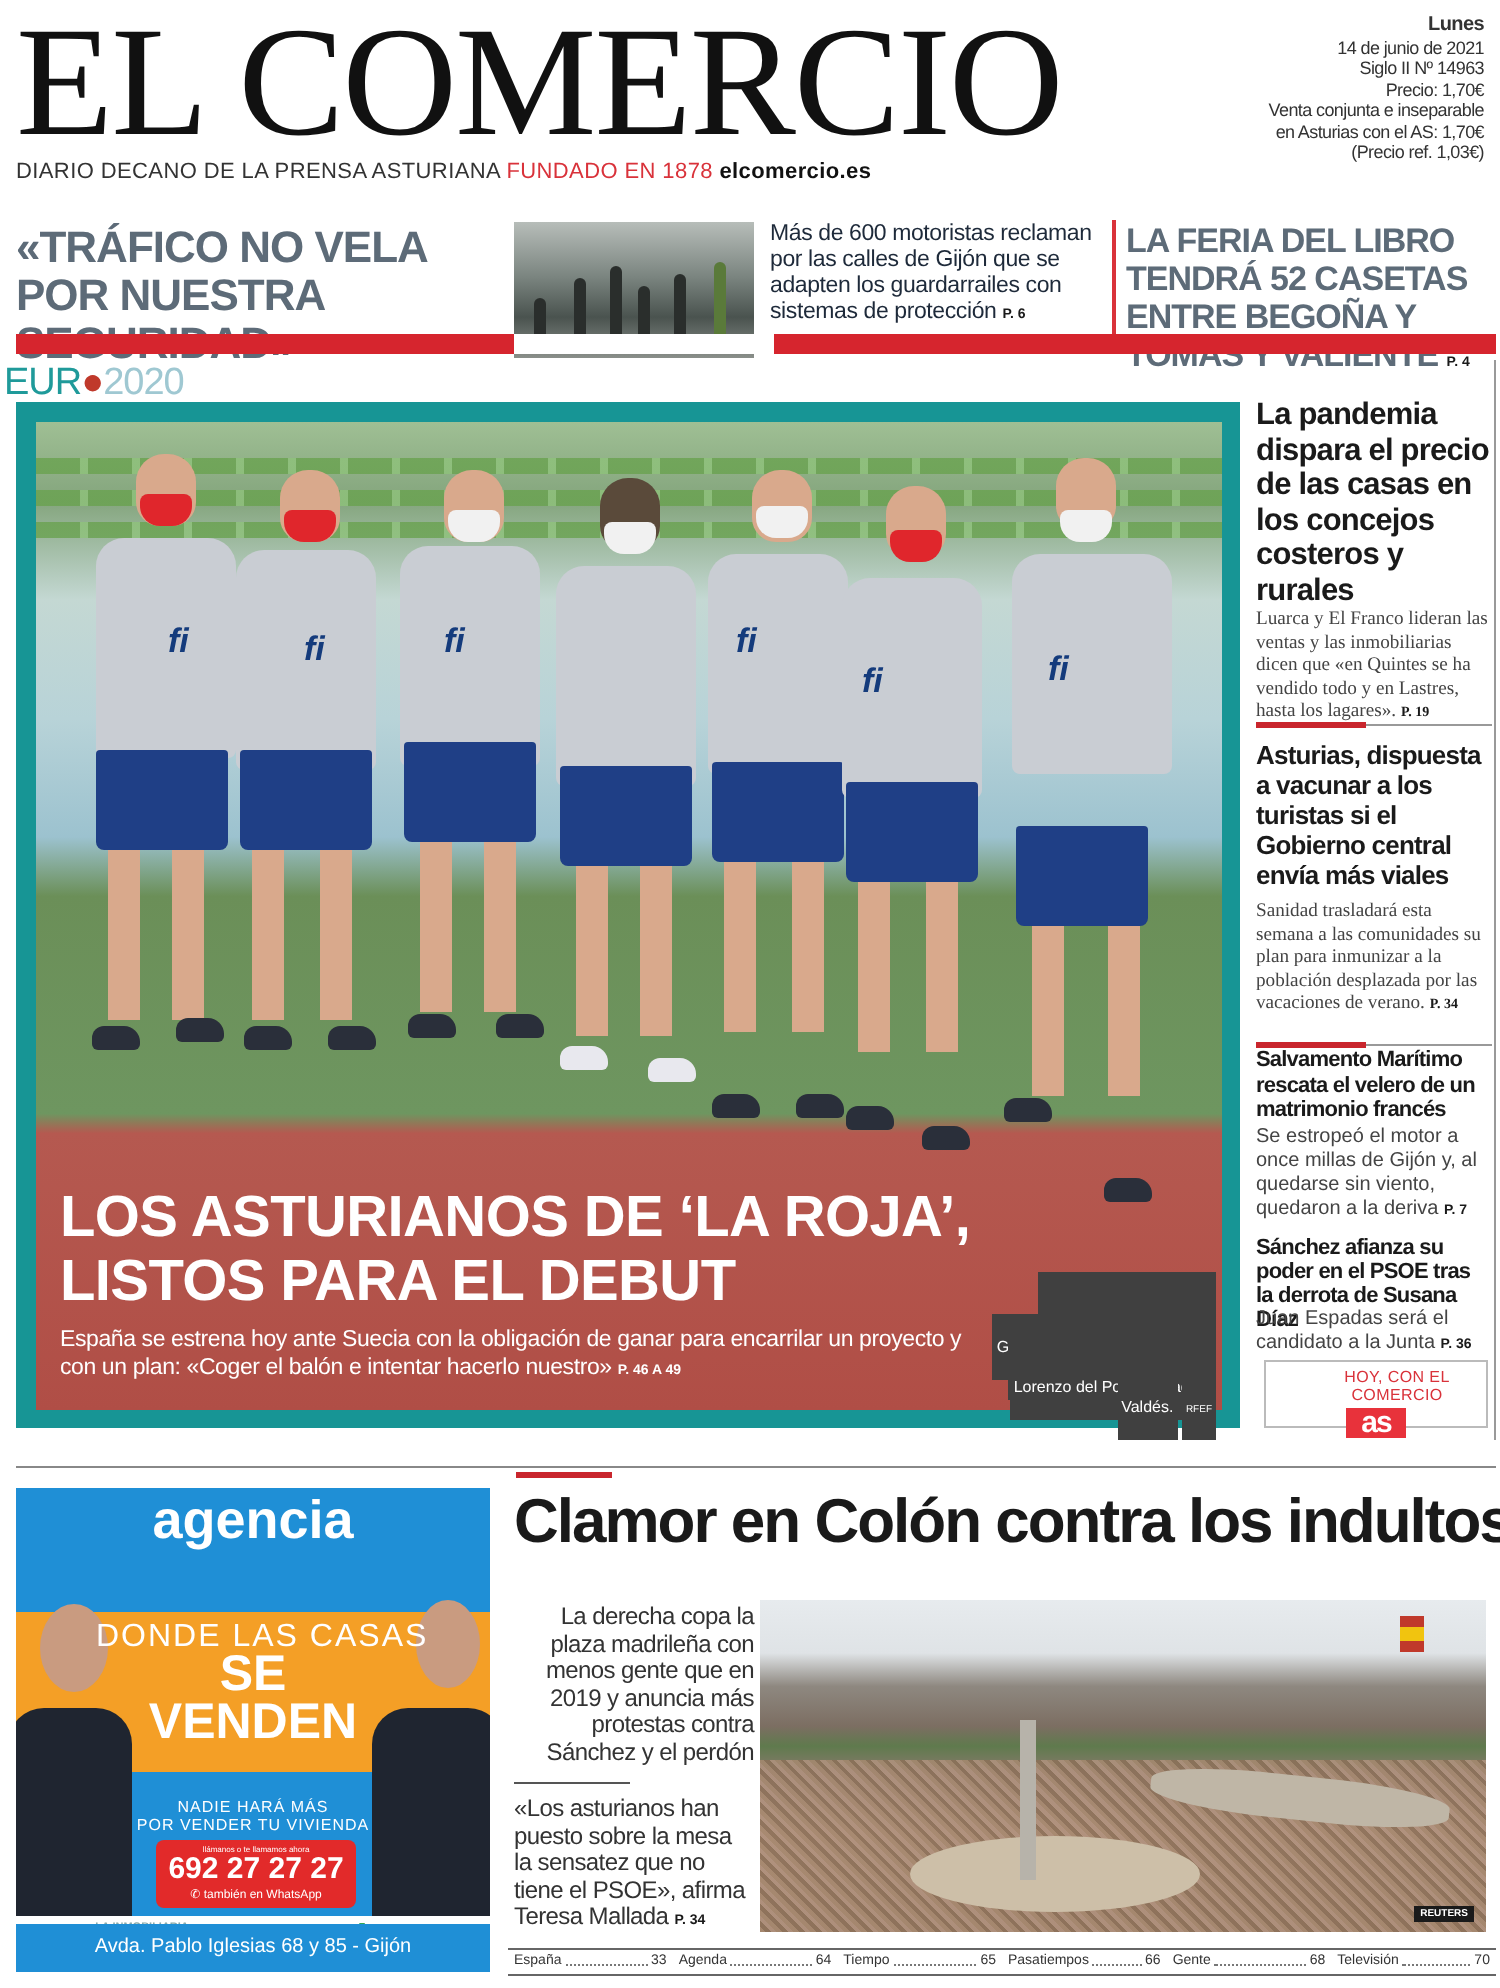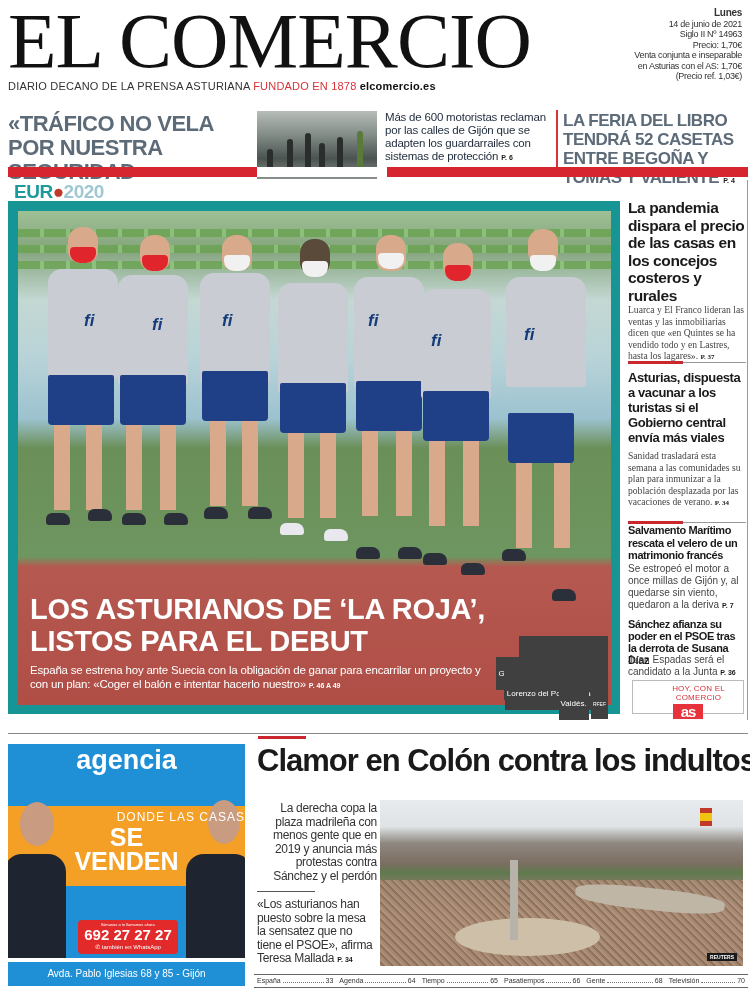--- a/index.html
+++ b/index.html
@@ -22,21 +22,21 @@
   #teaser1-photo { left: 257px; top: 111px; width: 120px; height: 68px; background: linear-gradient(180deg,#b7bdb9 0%,#7b8580 40%,#4a534f 70%,#8a8f8a 100%); overflow: hidden; }
   #teaser1-photo .ppl { position:absolute; bottom:6px; width:6px; height:28px; background:#2a2e2c; border-radius:3px 3px 0 0; }
   #teaser2 { left: 385px; top: 111px; width: 165px; font-size: 11.5px; line-height: 13px; color: #1e2a3a; letter-spacing: -0.2px; }
   #teaser3 { left: 563px; top: 111px; width: 185px; font-size: 17px; line-height: 19px; }
   .pg { font-size: 7px; font-weight: bold; color: #1a1a1a; letter-spacing: 0; }
   #divider-v1 { left: 556px; top: 110px; width: 2px; height: 58px; background: #d9323a; }
   #red-bar-top { left: 8px; top: 167px; width: 740px; height: 10px; background: #d6252e; }
   #red-bar-top .gap { position: absolute; left: 249px; top: 0; width: 130px; height: 10px; background: #fff; }
 
   
-  #euro-logo { left: 14px; top: 181px; font-weight: bold; font-size: 19px; color: #1f9a9a; letter-spacing: -0.5px; }
+  #euro-logo { left: 2px; top: 181px; font-weight: normal; font-size: 19px; color: #1f9a9a; letter-spacing: -0.5px; }
   #euro-logo .yr { color: #9fc8d2; }
   #euro-frame { left: 8px; top: 201px; width: 612px; height: 513px; background: #179595; }
   #euro-photo { left: 18px; top: 211px; width: 593px; height: 494px; overflow: hidden;
      background: linear-gradient(180deg, #9fbf94 0%, #84a57d 8%, #c4d8d3 18%, #b8d3d8 30%, #9cc2cf 42%, #6b8f58 48%, #6e9660 70%, #b55950 72%, #b04e46 100%); }
   .seatrow { position: absolute; left: 0; width: 100%; height: 8px; background: repeating-linear-gradient(90deg,#69a24f 0 22px,#8ec27a 22px 26px); opacity: .8; }
   .person { position: absolute; }
   .person .head { position:absolute; width:30px; height:36px; border-radius: 14px 14px 12px 12px; background:#d9a98c; }
   .person .mask { position:absolute; width:26px; height:16px; border-radius: 4px 4px 10px 10px; }
   .person .shirt { position:absolute; width:70px; height:110px; background:#c9cdd3; border-radius: 14px 14px 4px 4px; }
   .person .logo { position:absolute; width:18px; height:20px; color:#143b7c; font-weight:bold; font-size:17px; font-style: italic; }
@@ -69,21 +69,21 @@
   #as-box .t { font-size: 8px; color: #d9323a; margin-top: 3px; letter-spacing: 0.2px; margin-left: 21px; }
   #as-box .l { display:inline-block; margin-top: 2px; background:#e8323b; color:#fff; font-weight:bold; font-size: 15px; line-height: 15px; width: 30px; letter-spacing: -1px; }
   #right-rule { left: 747px; top: 180px; width: 1px; height: 540px; background: #999; }
 
   
   #hrule-bottom { left: 8px; top: 733px; width: 740px; height: 1px; background: #888; }
   #ad { left: 8px; top: 744px; width: 237px; height: 244px; background: #1f8fd6; overflow: hidden; }
   #ad-brand1 { left: 0; top: 2px; width: 100%; text-align: center; color: #fff; font-weight: bold; font-size: 27px; line-height: 28px; }
   #ad-brand2 { left: 0; top: 28px; width: 100%; text-align: center; color: #f6a32b; font-weight: bold; font-size: 27px; line-height: 28px; }
   #ad-orange { left: 0; top: 62px; width: 100%; height: 80px; background: #f49f26; }
-  #ad-where { left: 0; top: 66px; width: 100%; text-align: right; color: #fff; font-size: 12px; letter-spacing: 1px; }
+  #ad-where { left: 0; top: 66px; width: 100%; text-align: left; color: #fff; font-size: 16px; letter-spacing: 1px; padding-left: 40px; }
   #ad-se { left: 0; top: 80px; width: 100%; text-align: center; color: #fff; font-weight: bold; font-size: 25px; line-height: 26px; }
   #ad-venden { left: 0; top: 104px; width: 100%; text-align: center; color: #fff; font-weight: bold; font-size: 25px; line-height: 26px; }
   #ad-nadie { left: 0; top: 155px; width: 100%; text-align: center; color: #fff; font-size: 8px; line-height: 9px; letter-spacing: 0.5px; }
   #ad-phonebox { left: 70px; top: 176px; width: 100px; height: 34px; background: #e22a2a; border-radius: 4px; text-align:center; color:#fff; }
   #ad-phonebox .s { font-size: 4px; margin-top: 2px; }
   #ad-phonebox .n { font-weight: bold; font-size: 15px; line-height: 16px; }
   #ad-phonebox .w { font-size: 6px; }
   #ad-white { left: 0; top: 214px; width: 100%; height: 30px; background: #fff; }
   #ad-small { left: 18px; top: 3px; width: 90px; font-size: 5.5px; line-height: 6.5px; color: #1f6fc0; text-align: center; font-weight: bold; }
   #ad-google { left: 120px; top: 1px; font-size: 20px; font-weight: bold; letter-spacing: -0.5px; }
@@ -222,21 +222,21 @@
       <div class="leg" style="left:66px;top:234px"></div>
     <div class="shoe" style="left:14px;top:320px"></div>
       <div class="shoe" style="left:64px;top:360px"></div>
   </div>
 </div>
 <div class="abs" id="euro-headline">LOS ASTURIANOS DE ‘LA ROJA’, LISTOS PARA EL DEBUT</div>
 <div class="abs" id="euro-sub"><span>España se estrena hoy ante Suecia con la obligación de ganar para encarrilar un proyecto y con un plan: «Coger el balón e intentar hacerlo nuestro»</span> <span class="pg">P. 46 A 49</span></div>
 <div class="abs" id="euro-caption"><span>De izquierda a derecha, Juanjo González, Pablo García Cuervo, Óscar Celada, Álvaro García, Luis Enrique, Lorenzo del Pozo y Joaquín Valdés.</span> <span style="font-size:5px">RFEF</span></div>
 
 <div class="abs side side-h" id="s1h">La pandemia dispara el precio de las casas en los concejos costeros y rurales</div>
-<div class="abs side side-p" id="s1p"><span>Luarca y El Franco lideran las ventas y las inmobiliarias dicen que «en Quintes se ha vendido todo y en Lastres, hasta los lagares».</span> <span class="pg">P. 37</span></div>
+<div class="abs side side-p" id="s1p"><span>Luarca y El Franco lideran las ventas y las inmobiliarias dicen que «en Quintes se ha vendido todo y en Lastres, hasta los lagares».</span> <span class="pg">P. 19</span></div>
 <div class="redline" style="top:362px"></div>
 <div class="abs side side-h" id="s2h">Asturias, dispuesta a vacunar a los turistas si el Gobierno central envía más viales</div>
 <div class="abs side side-p" id="s2p"><span>Sanidad trasladará esta semana a las comunidades su plan para inmunizar a la población desplazada por las vacaciones de verano.</span> <span class="pg">P. 34</span></div>
 <div class="redline" style="top:522px"></div>
 <div class="abs side side-h" id="s3h">Salvamento Marítimo rescata el velero de un matrimonio francés</div>
 <div class="abs side side-p2" id="s3p"><span>Se estropeó el motor a once millas de Gijón y, al quedarse sin viento, quedaron a la deriva</span> <span class="pg">P. 7</span></div>
 <div class="abs side side-h" id="s4h">Sánchez afianza su poder en el PSOE tras la derrota de Susana Díaz</div>
 <div class="abs side side-p2" id="s4p"><span>Juan Espadas será el candidato a la Junta</span> <span class="pg">P. 36</span></div>
 <div class="abs" id="as-box">
   <div class="t">HOY, CON EL COMERCIO</div>
@@ -249,20 +249,24 @@
 <div class="abs" id="ad">
   <div class="abs" id="ad-orange"></div>
   <div class="abs" id="ad-brand1">agencia</div>
   <div class="suit" style="left:-4px;top:110px;width:62px;height:110px"></div>
   <div class="face" style="left:12px;top:58px;width:34px;height:44px"></div>
   <div class="suit" style="left:178px;top:110px;width:66px;height:110px"></div>
   <div class="face" style="left:200px;top:56px;width:32px;height:44px"></div>
   <div class="abs" id="ad-where">DONDE LAS CASAS</div>
   <div class="abs" id="ad-se">SE</div>
   <div class="abs" id="ad-venden">VENDEN</div>
+  <div class="abs" id="ad-nadie">
+      <div>NADIE HARÁ MÁS</div>
+      <div>POR VENDER TU VIVIENDA</div>
+    </div>
   <div class="abs" id="ad-phonebox">
     <div class="s">llámanos o te llamamos ahora</div>
     <div class="n">692 27 27 27</div>
     <div class="w"><span>✆</span> <span>también en WhatsApp</span></div>
   </div>
   <div class="abs" id="ad-white">
     <div class="abs" id="ad-small">
       <div style="color:#8aa">LA INMOBILIARIA</div>
       <div>MÁS RECOMENDADA</div>
       <div>DE GIJÓN Y DE ASTURIAS</div>

